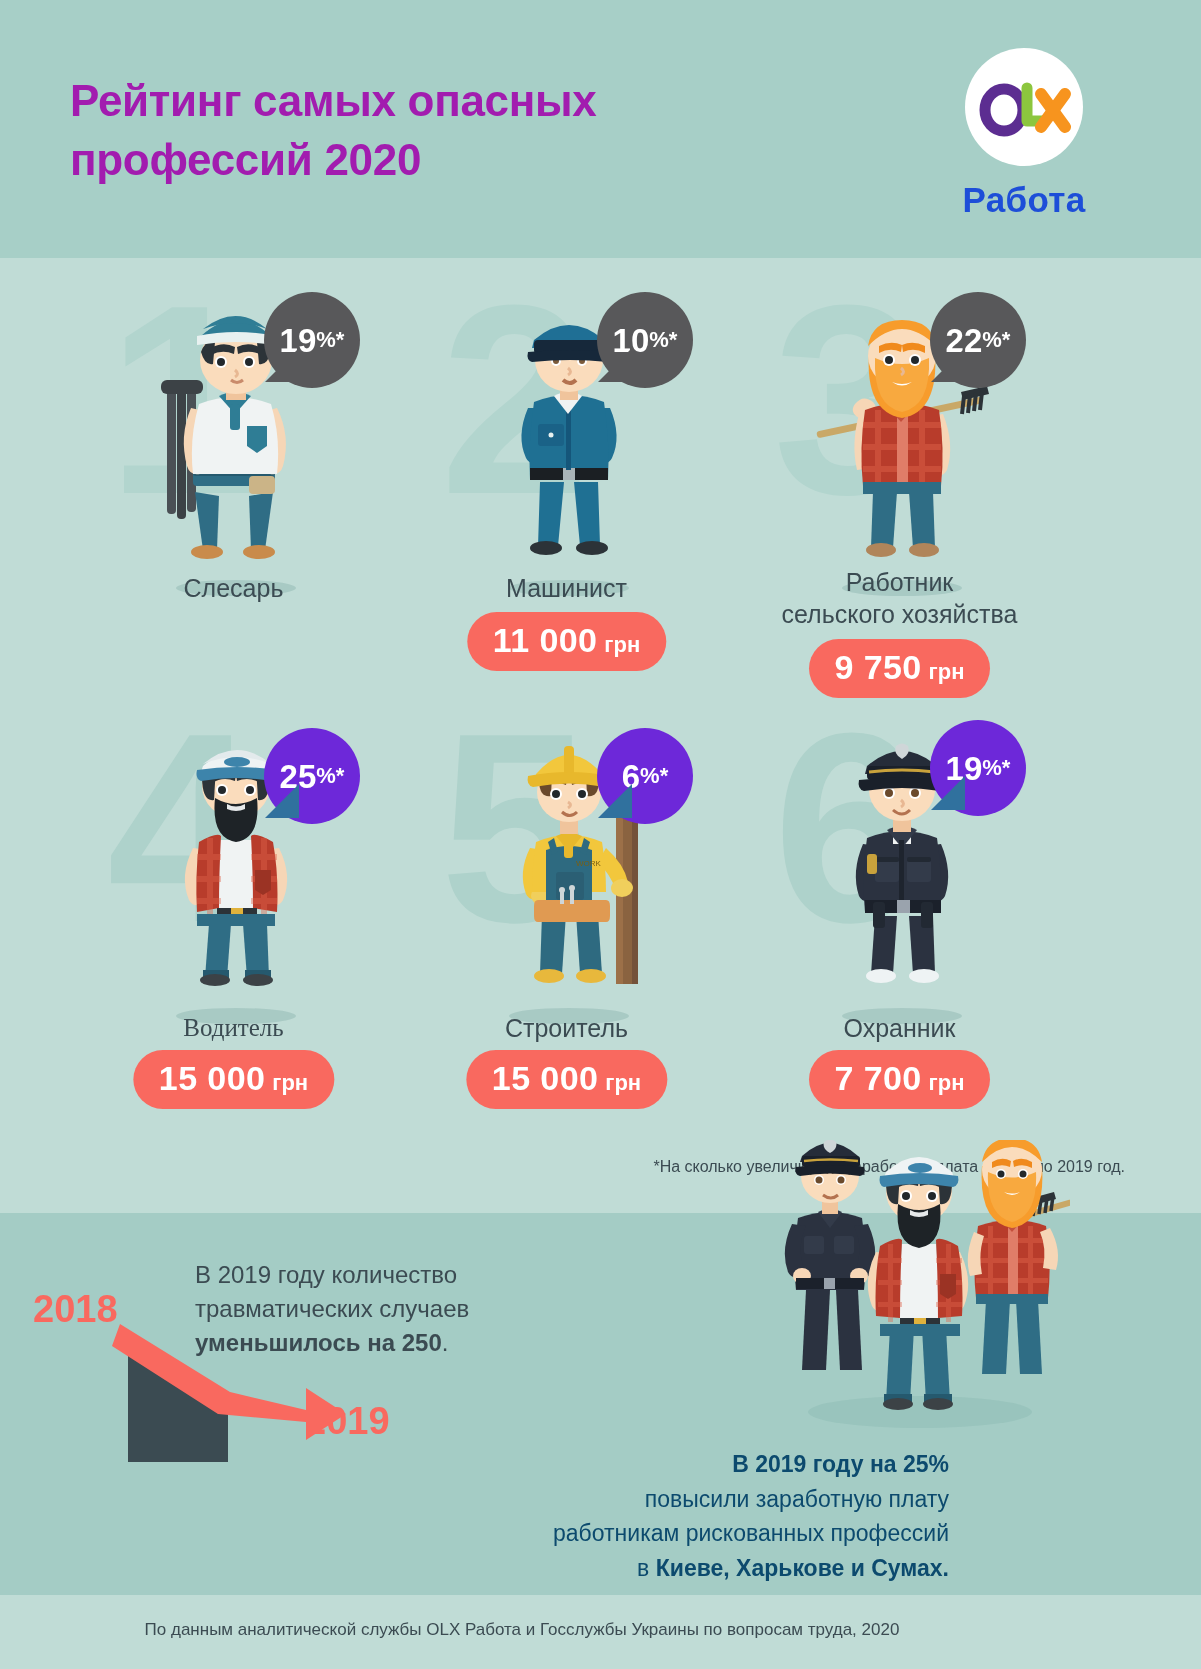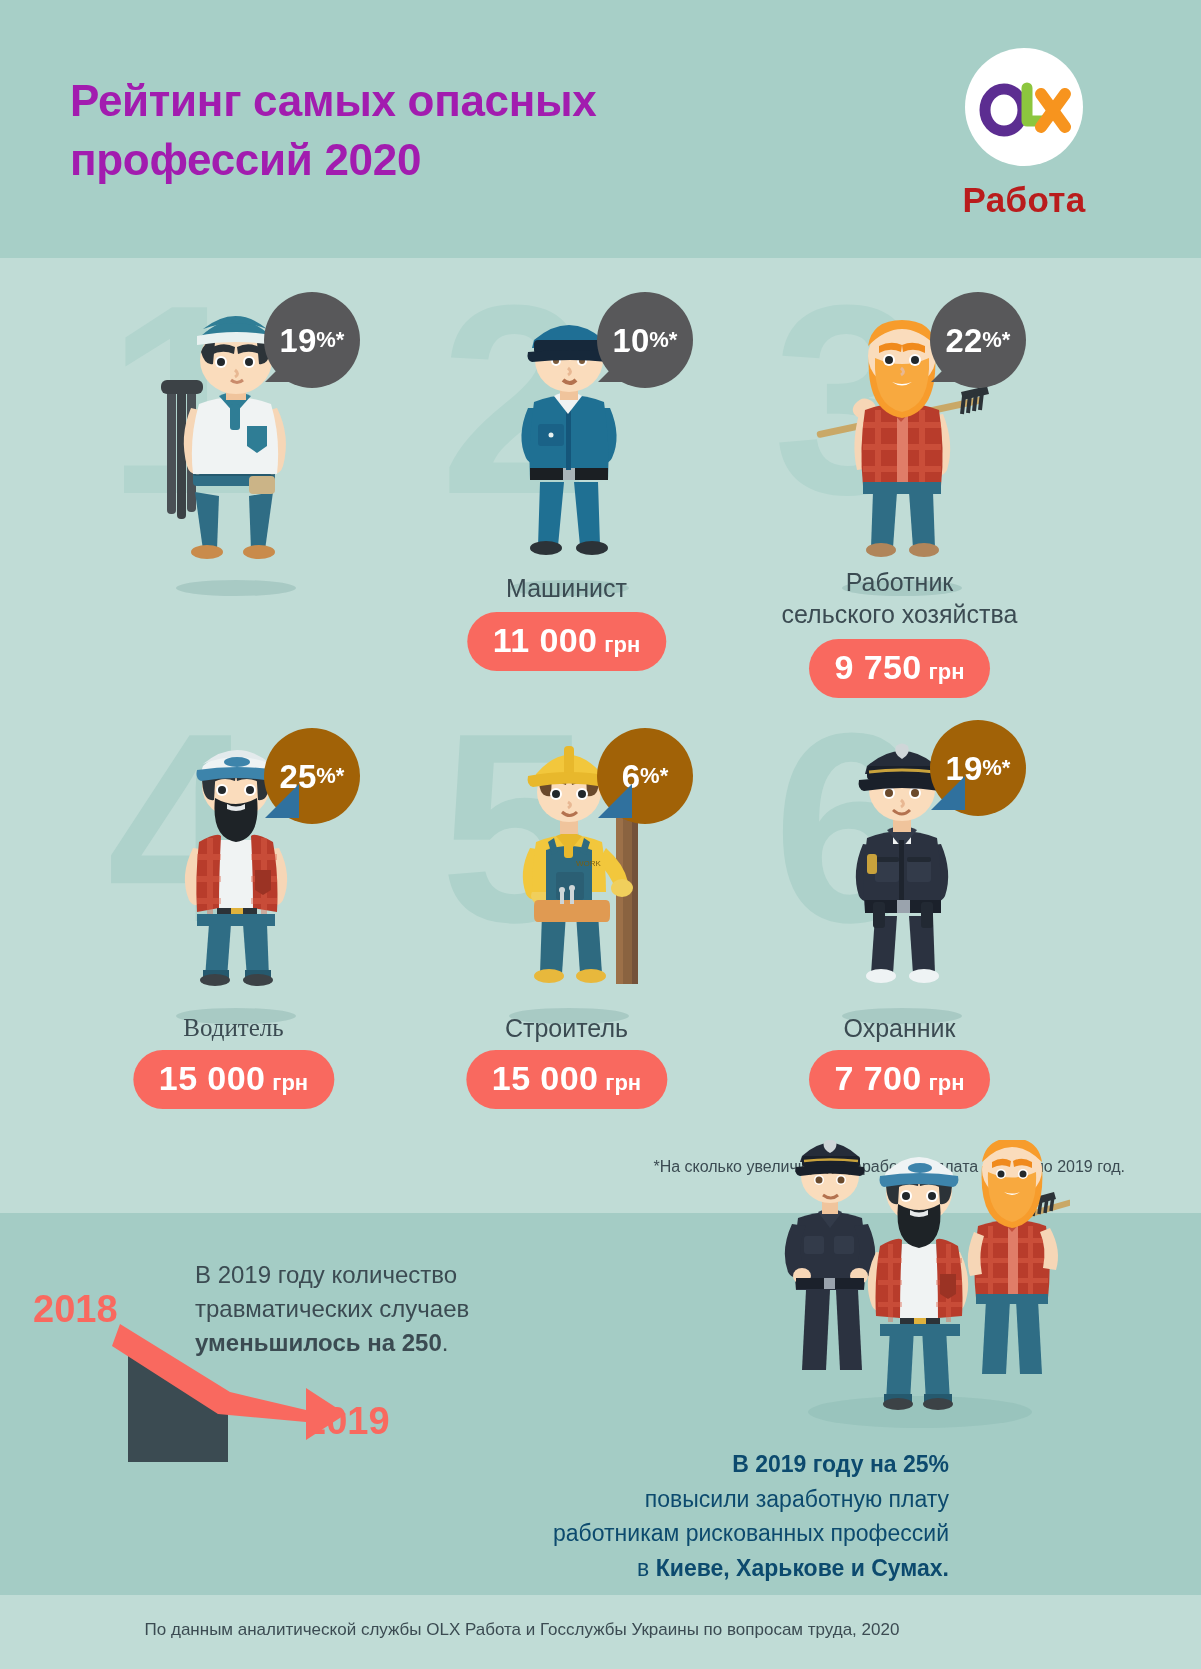--- a/index.html
+++ b/index.html
@@ -22,21 +22,21 @@
     position:absolute; left:70px; top:72px; width:760px;
     font-size:44px; font-weight:bold; line-height:1.33; color:#a21caf;
     letter-spacing:-0.3px;
   }
   .logo-wrap { position:absolute; left:944px; top:48px; width:160px; text-align:center; }
   .logo-circle {
     width:118px; height:118px; border-radius:50%; background:#ffffff;
     margin:0 auto; position:relative;
   }
   .logo-svg { position:absolute; left:0; top:0; }
-  .logo-label { margin-top:14px; font-size:35px; font-weight:bold; color:#b91c1c; letter-spacing:0.3px; }
+  .logo-label { margin-top:14px; font-size:35px; font-weight:bold; color:#1d4ed8; letter-spacing:0.3px; }
 
   
   .rank-row { position:absolute; left:0; width:1201px; height:400px; }
   .rank-row.r1 { top:272px; }
   .rank-row.r2 { top:700px; }
   .cell { position:absolute; width:333px; height:400px; }
   .cell.c1 { left:67px; }
   .cell.c2 { left:400px; }
   .cell.c3 { left:733px; }
 
@@ -52,21 +52,21 @@
     background:rgba(140,180,175,0.45);
   }
   .bubble {
     position:absolute; width:96px; height:96px; border-radius:50%;
     display:flex; align-items:center; justify-content:center;
     color:#ffffff; font-weight:bold; font-size:33px; line-height:1;
   }
   .bubble .pct { font-size:22px; }
   .bubble .star { font-size:22px; vertical-align:super; }
   .bubble.gray { background:#58585a; }
-  .bubble.blue { background:#a16207; }
+  .bubble.blue { background:#6d28d9; }
   .bubble:after {
     content:""; position:absolute; left:1px; bottom:6px;
     width:0; height:0; border-style:solid;
     border-width:0 0 34px 34px; border-color:transparent;
   }
   .bubble.gray:after { border-bottom-color:#58585a; }
   .bubble.blue:after { border-bottom-color:#30719e; }
 
   .job-name {
     position:absolute; left:0; width:333px; text-align:center;
@@ -193,20 +193,21 @@
           <path d="M70 40 q35 -32 70 0 l0 6 l-70 0 Z" fill="#2f7d95"></path>
           <path d="M66 40 q40 -8 78 0 l0 9 q-40 -6 -78 0 Z" fill="#e8f1f0"></path>
           <path d="M72 33 q33 -26 64 0 q-32 -12 -64 0 Z" fill="#2f7d95"></path>
         </svg>
       </div>
       <div class="bubble gray" style="left:197px; top:20px;">
         <span>19</span>
           <span class="pct">%</span>
           <span class="star">*</span>
       </div>
+      <div class="job-name" style="top:300px;">Слесарь</div>
     </div>
 
     <div class="cell c2">
       <div class="bignum">2</div>
       <div class="figure">
         <div class="shadow"></div>
         <svg width="210" height="300" viewBox="0 0 210 300">
 
           <path d="M76 186 L74 250 L94 250 L100 186 Z" fill="#1f7093"></path>
           <path d="M110 186 L116 250 L136 250 L134 186 Z" fill="#1f7093"></path>

